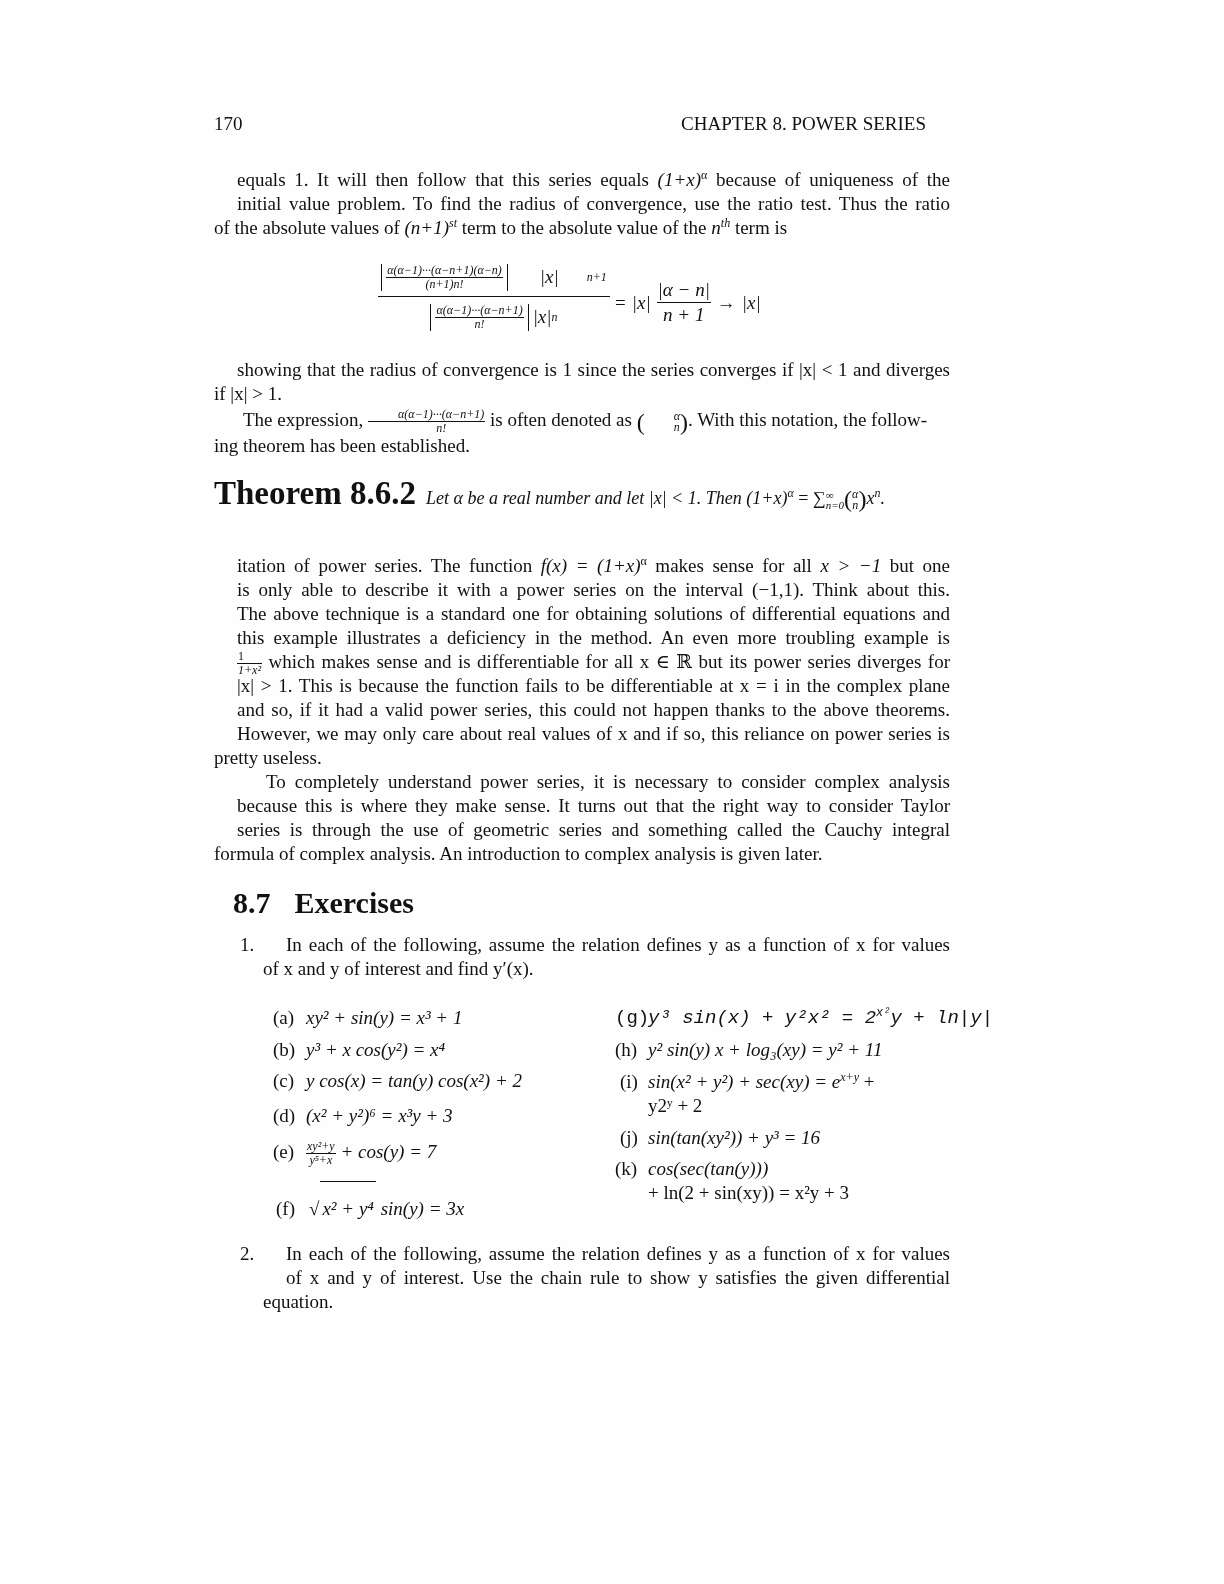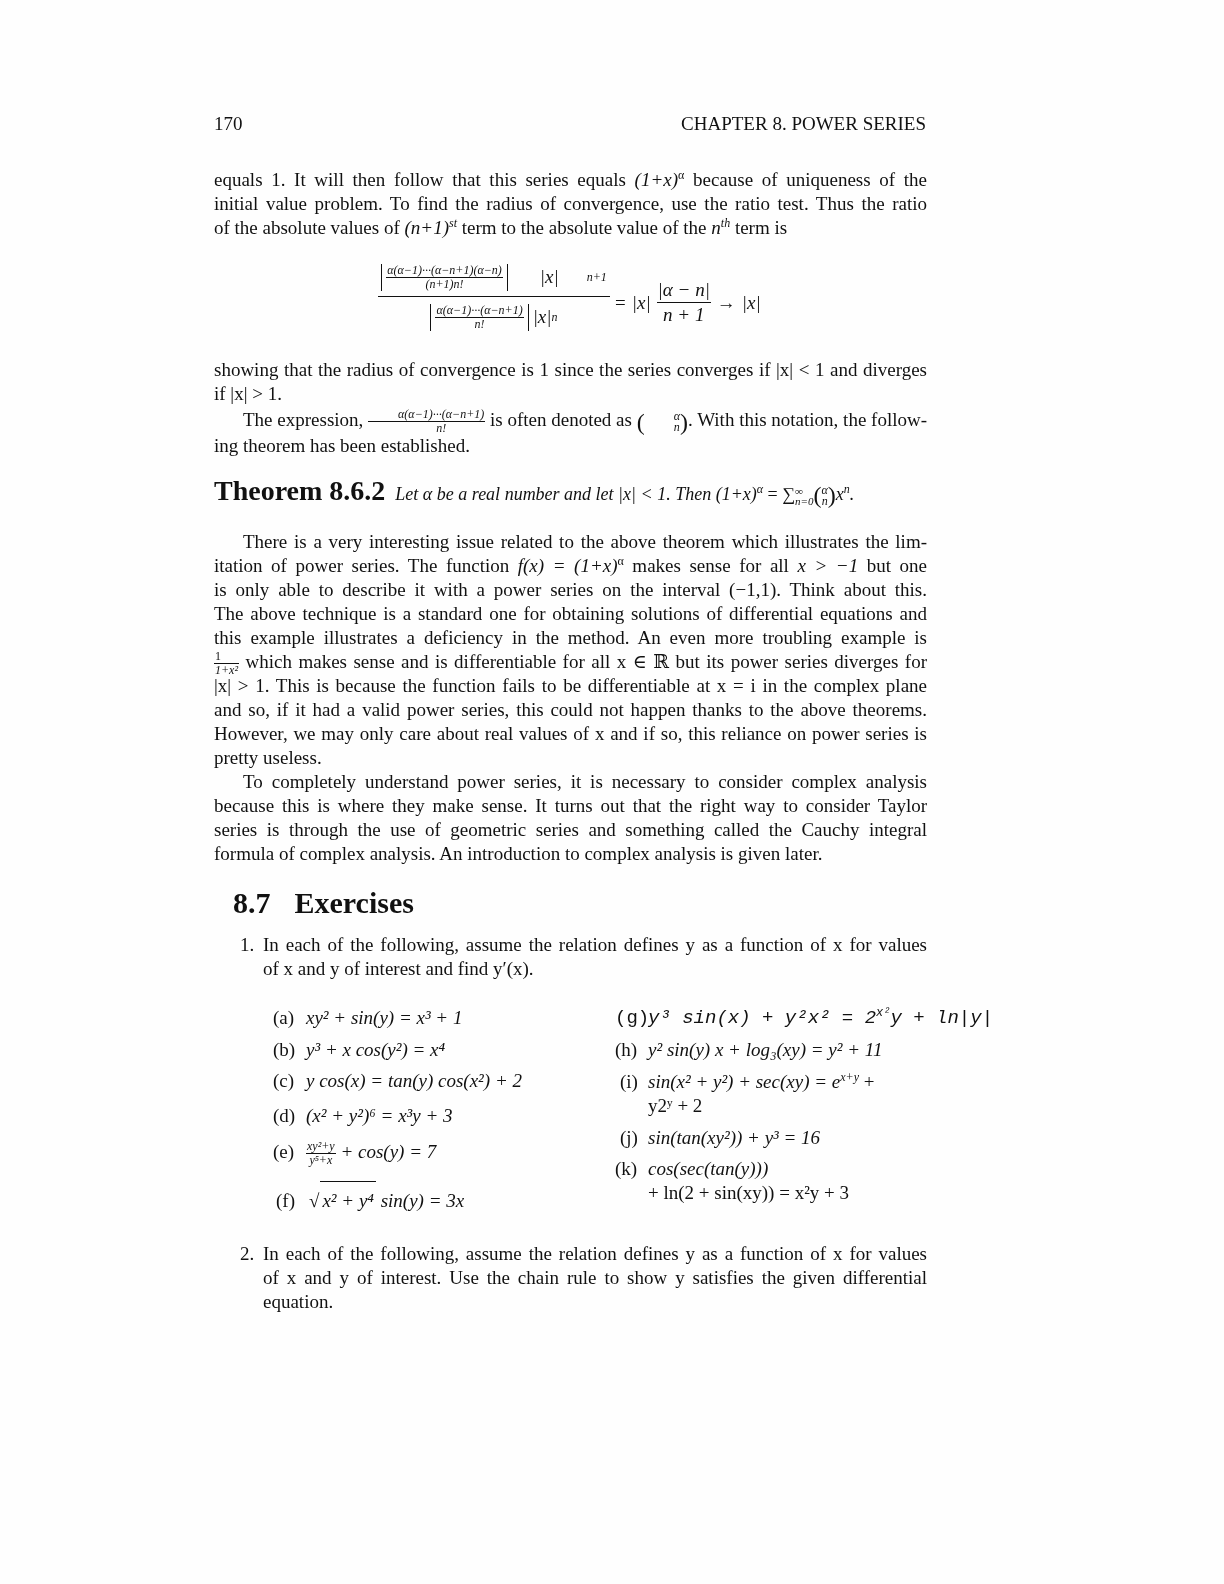--- a/index.html
+++ b/index.html
@@ -3,46 +3,46 @@
 <meta charset="utf-8">
 <style>
   html, body { margin:0; padding:0; background:#fefefe; }
   body { width:1224px; height:1584px; position:relative; overflow:hidden;
          font-family:"Liberation Serif", "DejaVu Serif", serif; color:#111; }
   .page { position:absolute; left:0; top:0; width:1224px; height:1584px; }
   .hdr { position:absolute; top:113px; font-size:19px; }
   .hdr-left { left:214px; }
   .hdr-right { right:298px; }
   .line { position:absolute; left:214px; width:713px; font-size:19px; line-height:24px; white-space:nowrap; }
-  .just { text-align:justify; text-align-last:justify; }
+  .just { text-align:justify; text-align-last:justify;margin-left:23px; }
   .indent { text-indent:29px; }
   i, .it { font-style:italic; }
   sup { font-size:12px; vertical-align:super; line-height:0; }
   .frac { display:inline-block; vertical-align:middle; text-align:center; font-size:12px; line-height:13px; }
   .frac .num { display:block; border-bottom:1px solid #111; padding:0 1px; }
   .frac .den { display:block; padding:0 1px; }
   .binom { display:inline-block; vertical-align:middle; font-size:12px; line-height:11px; text-align:center; }
   .paren-big { font-size:24px; vertical-align:middle; }
   .display { position:absolute; left:378px; top:258px; width:400px; height:82px; font-size:19px; }
   .bigfrac { position:absolute; left:0; top:0; width:232px; text-align:center; }
   .bigfrac .top { height:38px; border-bottom:1px solid #111; display:flex; justify-content:center; align-items:center;gap:28px; }
   .bigfrac .bot { height:40px; display:flex; justify-content:center; align-items:center; }
   .absbar { display:inline-block; border-left:1px solid #111; border-right:1px solid #111; padding:0 4px; }
   .rhs { position:absolute; left:237px; top:20px; white-space:nowrap; display:flex; align-items:center; gap:6px; }
   .thm { position:absolute; left:214px; top:475px; white-space:nowrap; }
-  .thm-title { font-weight:bold; font-size:28px; }
+  .thm-title { font-weight:bold; font-size:33px; }
   .thm-body { font-style:italic; font-size:18px; margin-left:6px; }
   .sec { position:absolute; left:233px; top:886px; font-weight:bold; font-size:30px; }
   .sec .num { margin-right:24px; }
   .exl { position:absolute; left:240px; width:687px; font-size:19px; line-height:24px; }
   .exl .n { position:absolute; left:0; }
   .exl .t { position:absolute; left:23px; width:664px; white-space:nowrap; }
   .item { position:absolute; font-size:19px; white-space:nowrap; }
   .item .lbl { display:inline-block; width:33px; }
-  .sqrt { display:inline-block; border-top:1px solid #111; padding:8px 2px; margin-left:1px; }
+  .sqrt { display:inline-block; border-top:1px solid #111; padding:16px 2px; margin-left:1px; }
 </style>
 </head>
 <body>
 
 <div class="page">
 
   <div class="hdr hdr-left">170</div>
   <div class="hdr hdr-right">CHAPTER 8.  POWER SERIES</div>
 
   <div class="line just" style="top:168px;"><span>equals 1.  It will then follow that this series equals </span><span class="it">(1+x)</span><sup>α</sup><span> because of uniqueness of the</span></div>
@@ -77,21 +77,20 @@
   <div class="line just" style="top:358px;">showing that the radius of convergence is 1 since the series converges if |x| &lt; 1 and diverges</div>
   <div class="line" style="top:382px;">if |x| &gt; 1.</div>
   <div class="line indent" style="top:408px;"><span>The expression, </span><span class="frac"><span class="num it">α(α−1)···(α−n+1)</span><span class="den it">n!</span></span><span> is often denoted as </span><span class="paren-big">(</span><span class="binom it"><span style="display:block">α</span><span style="display:block">n</span></span><span class="paren-big">)</span><span>. With this notation, the follow-</span></div>
   <div class="line" style="top:434px;">ing theorem has been established.</div>
 
   <div class="thm">
     <span class="thm-title">Theorem 8.6.2</span>
     <span class="thm-body"><span>Let α be a real number and let |x| &lt; 1. Then </span><span>(1+x)</span><sup>α</sup><span style="font-style:normal"> = ∑</span><span style="display:inline-block; vertical-align:middle; font-size:11px; line-height:10px;"><span style="display:block">∞</span><span style="display:block">n=0</span></span><span class="paren-big" style="font-style:normal">(</span><span class="binom"><span style="display:block">α</span><span style="display:block">n</span></span><span class="paren-big" style="font-style:normal">)</span><span>x</span><sup>n</sup><span>.</span></span>
   </div>
 
-  <div class="line just indent" style="top:530px;">There is a very interesting issue related to the above theorem which illustrates the lim-</div>
   <div class="line just" style="top:554px;"><span>itation of power series. The function </span><span class="it">f(x) = (1+x)</span><sup>α</sup><span> makes sense for all </span><span class="it">x &gt; −1</span><span> but one</span></div>
   <div class="line just" style="top:578px;">is only able to describe it with a power series on the interval (−1,1). Think about this.</div>
   <div class="line just" style="top:602px;">The above technique is a standard one for obtaining solutions of differential equations and</div>
   <div class="line just" style="top:626px;">this example illustrates a deficiency in the method.  An even more troubling example is</div>
   <div class="line just" style="top:650px;"><span class="frac"><span class="num">1</span><span class="den it">1+x²</span></span><span> which makes sense and is differentiable for all x ∈ ℝ but its power series diverges for</span></div>
   <div class="line just" style="top:674px;">|x| &gt; 1. This is because the function fails to be differentiable at x = i in the complex plane</div>
   <div class="line just" style="top:698px;">and so, if it had a valid power series, this could not happen thanks to the above theorems.</div>
   <div class="line" style="top:746px;">pretty useless.</div>
   <div class="line just" style="top:722px;">However, we may only care about real values of x and if so, this reliance on power series is</div>
 

